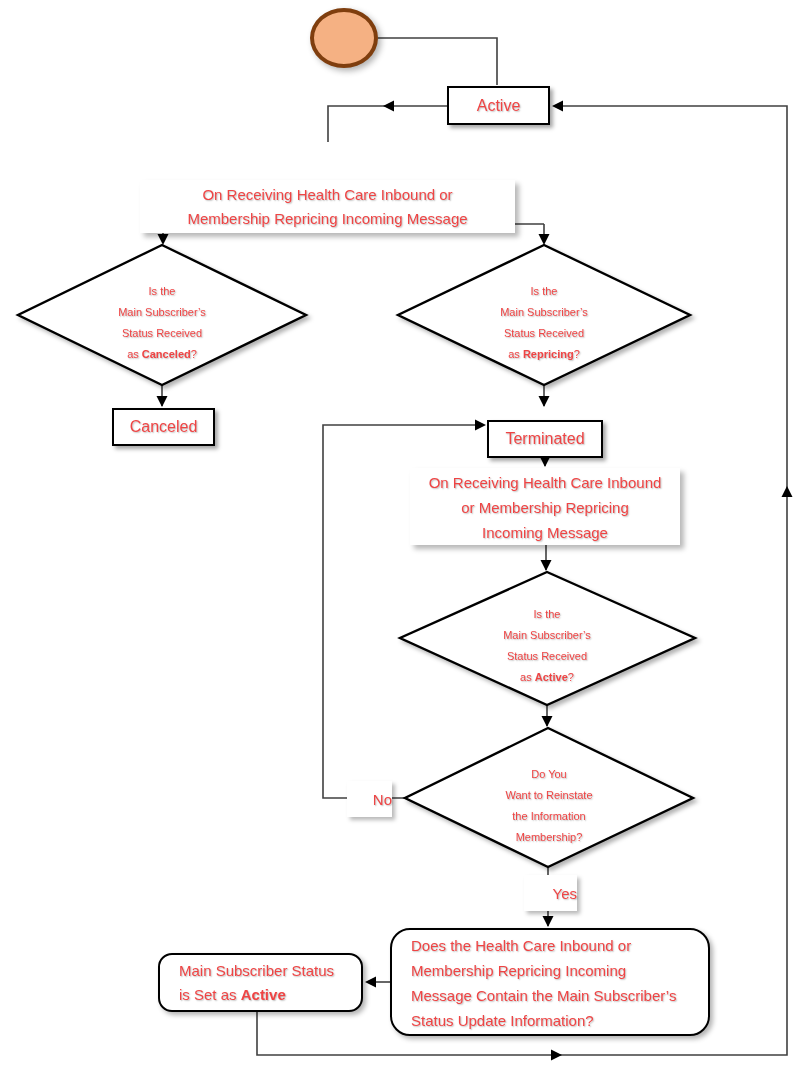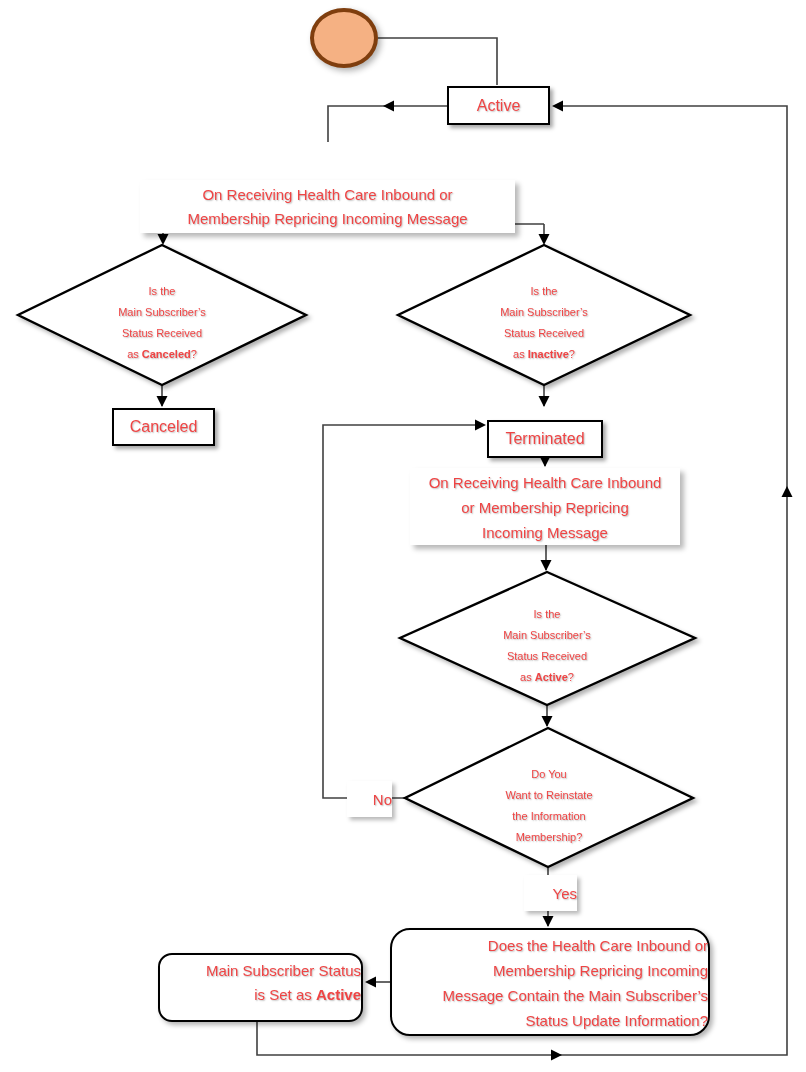--- a/index.html
+++ b/index.html
@@ -15,21 +15,21 @@
     display:flex;align-items:center;justify-content:center;
     font-size:16px;box-shadow:3px 3px 4px rgba(0,0,0,0.35);
     text-shadow:1px 1px 1.5px rgba(0,0,0,0.25);
   }
   .msgbox{
     background:#ffffff;text-align:center;font-size:15px;
     box-shadow:4px 4px 5px rgba(0,0,0,0.28);
     text-shadow:1px 1px 1.5px rgba(0,0,0,0.25);
   }
   .roundbox{
-    background:#ffffff;border:2.5px solid #000000;text-align:right;font-size:15px;
+    background:#ffffff;border:2.5px solid #000000;text-align:left;font-size:15px;
     box-shadow:3px 3px 5px rgba(0,0,0,0.3);
     text-shadow:1px 1px 1.5px rgba(0,0,0,0.25);
     padding-left:19px;
   }
   .dtext{
     text-align:center;font-size:11px;line-height:21px;
     text-shadow:1px 1px 1.5px rgba(0,0,0,0.25);
     margin-top:8px;
   }
   .edgelbl{
@@ -110,21 +110,21 @@
     <span>Is the</span><br>
     <span>Main Subscriber’s</span><br>
     <span>Status Received</span><br>
     <span>as </span><b>Canceled</b><span>?</span>
   </div>
 
   <div class="node dtext" style="left:424px;top:273px;width:240px;">
     <span>Is the</span><br>
     <span>Main Subscriber’s</span><br>
     <span>Status Received</span><br>
-    <span>as </span><b>Inactive</b><span>?</span>
+    <span>as </span><b>Repricing</b><span>?</span>
   </div>
 
   <div class="node statebox" style="left:112px;top:408px;width:103px;height:38px;">
     <span>Canceled</span>
   </div>
 
   <div class="node statebox" style="left:487px;top:408px;width:116px;height:38px;margin-top:12px;">
     <span>Terminated</span>
   </div>
 
@@ -155,18 +155,18 @@
     <span>Yes</span>
   </div>
 
   <div class="node roundbox" style="left:390px;top:928px;width:320px;height:108px;border-radius:20px;line-height:25px;padding-top:3px;">
     <span>Does the Health Care Inbound or</span><br>
     <span>Membership Repricing Incoming</span><br>
     <span>Message Contain the Main Subscriber’s</span><br>
     <span>Status Update Information?</span>
   </div>
 
-  <div class="node roundbox" style="left:158px;top:953px;width:205px;height:69px;border-radius:14px;line-height:24px;padding-top:4px;">
+  <div class="node roundbox" style="left:158px;top:953px;width:205px;height:59px;border-radius:14px;line-height:24px;padding-top:4px;">
     <span>Main Subscriber Status</span><br>
     <span>is Set as </span><b>Active</b>
   </div>
 
 </div>
 
 </body></html>

